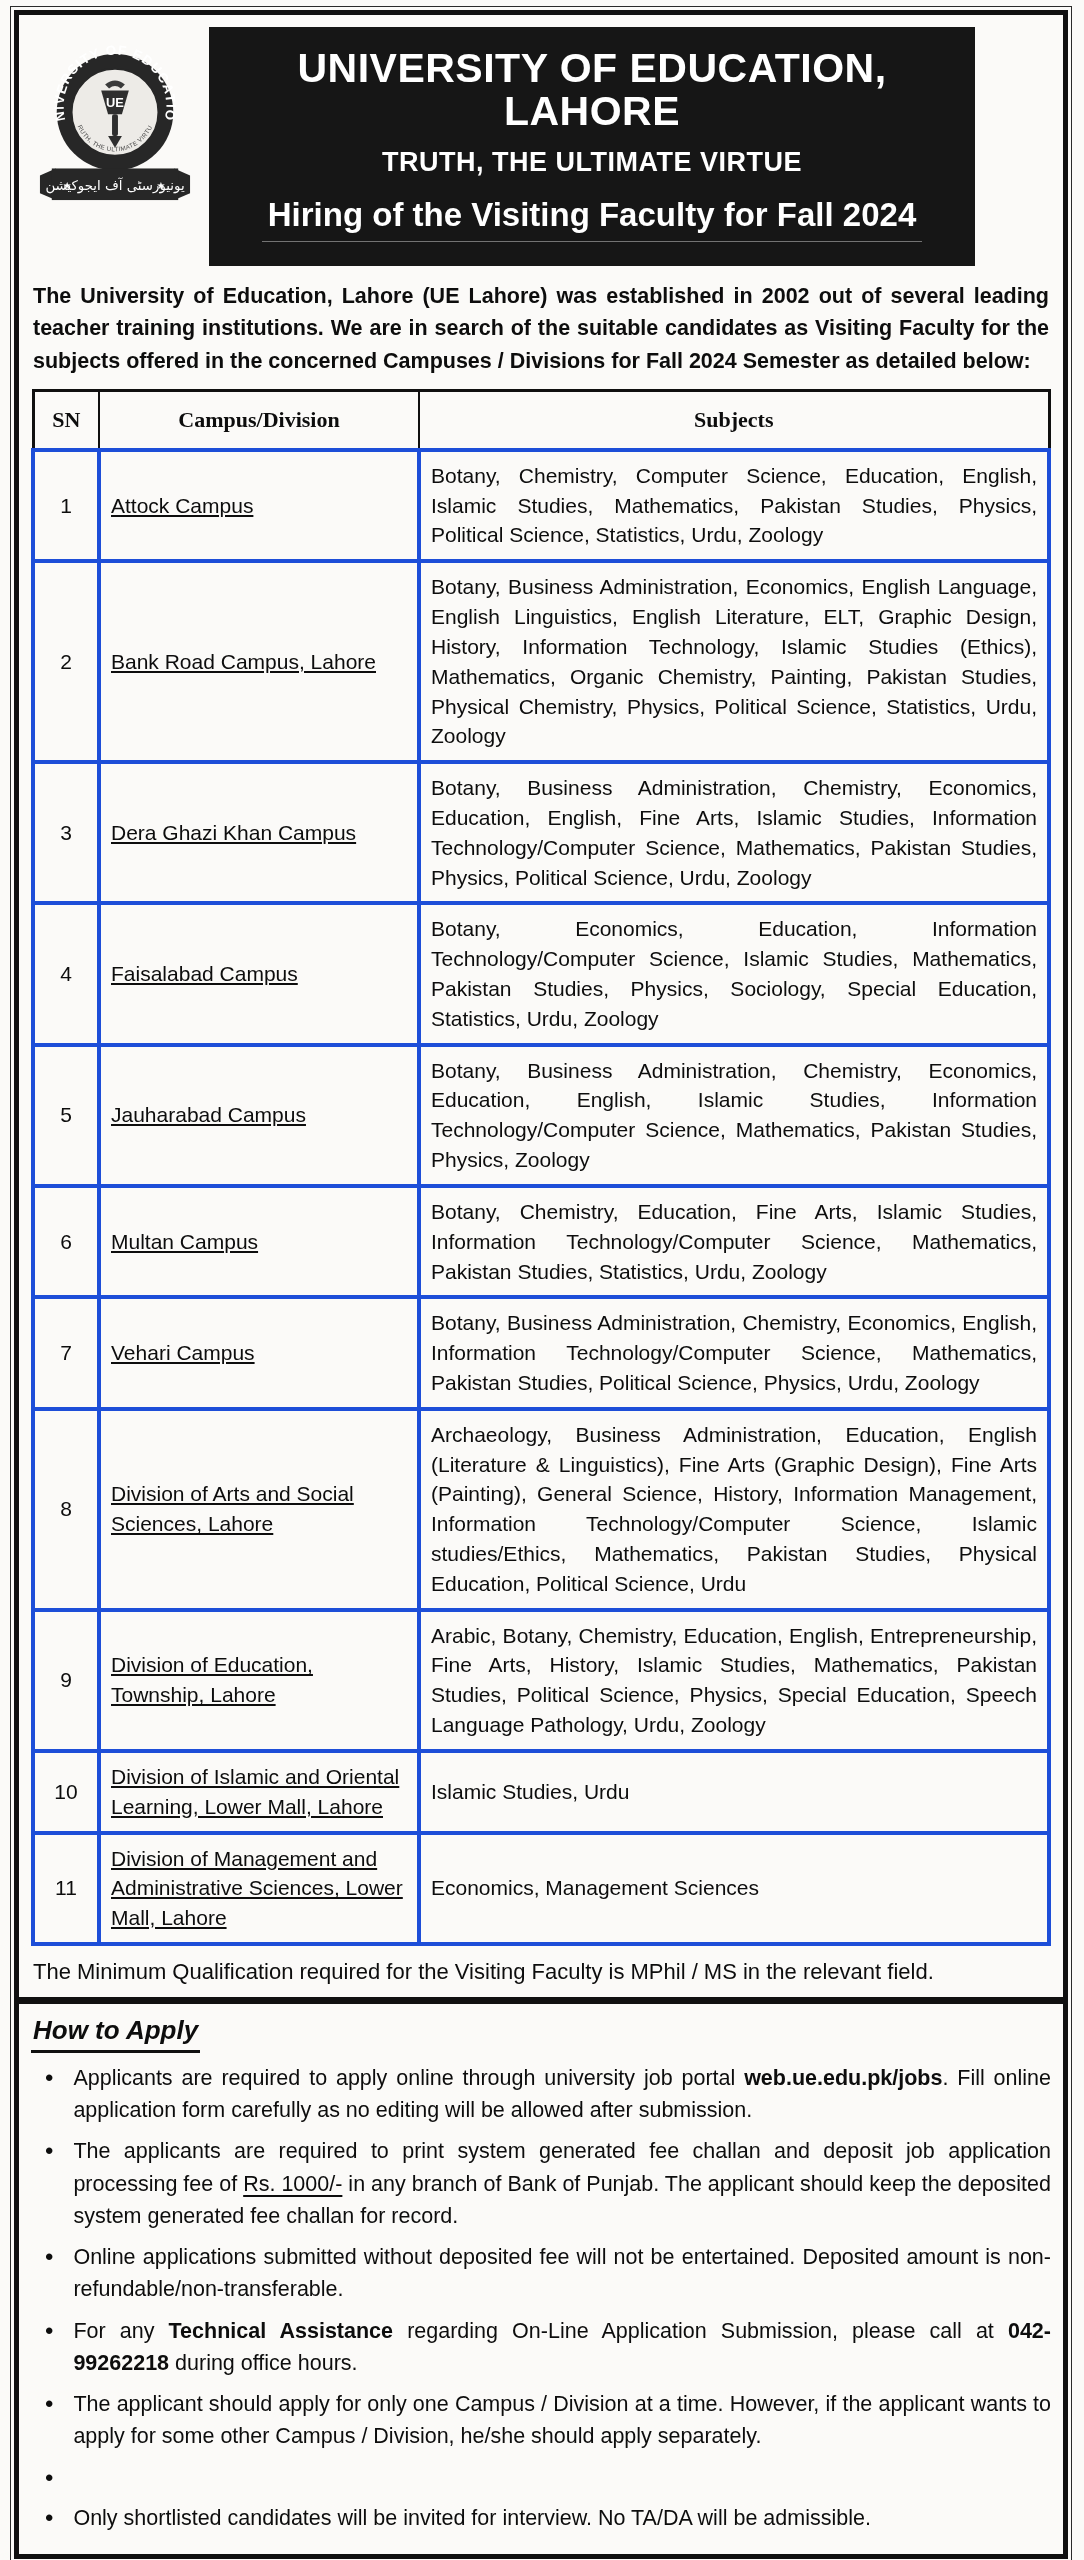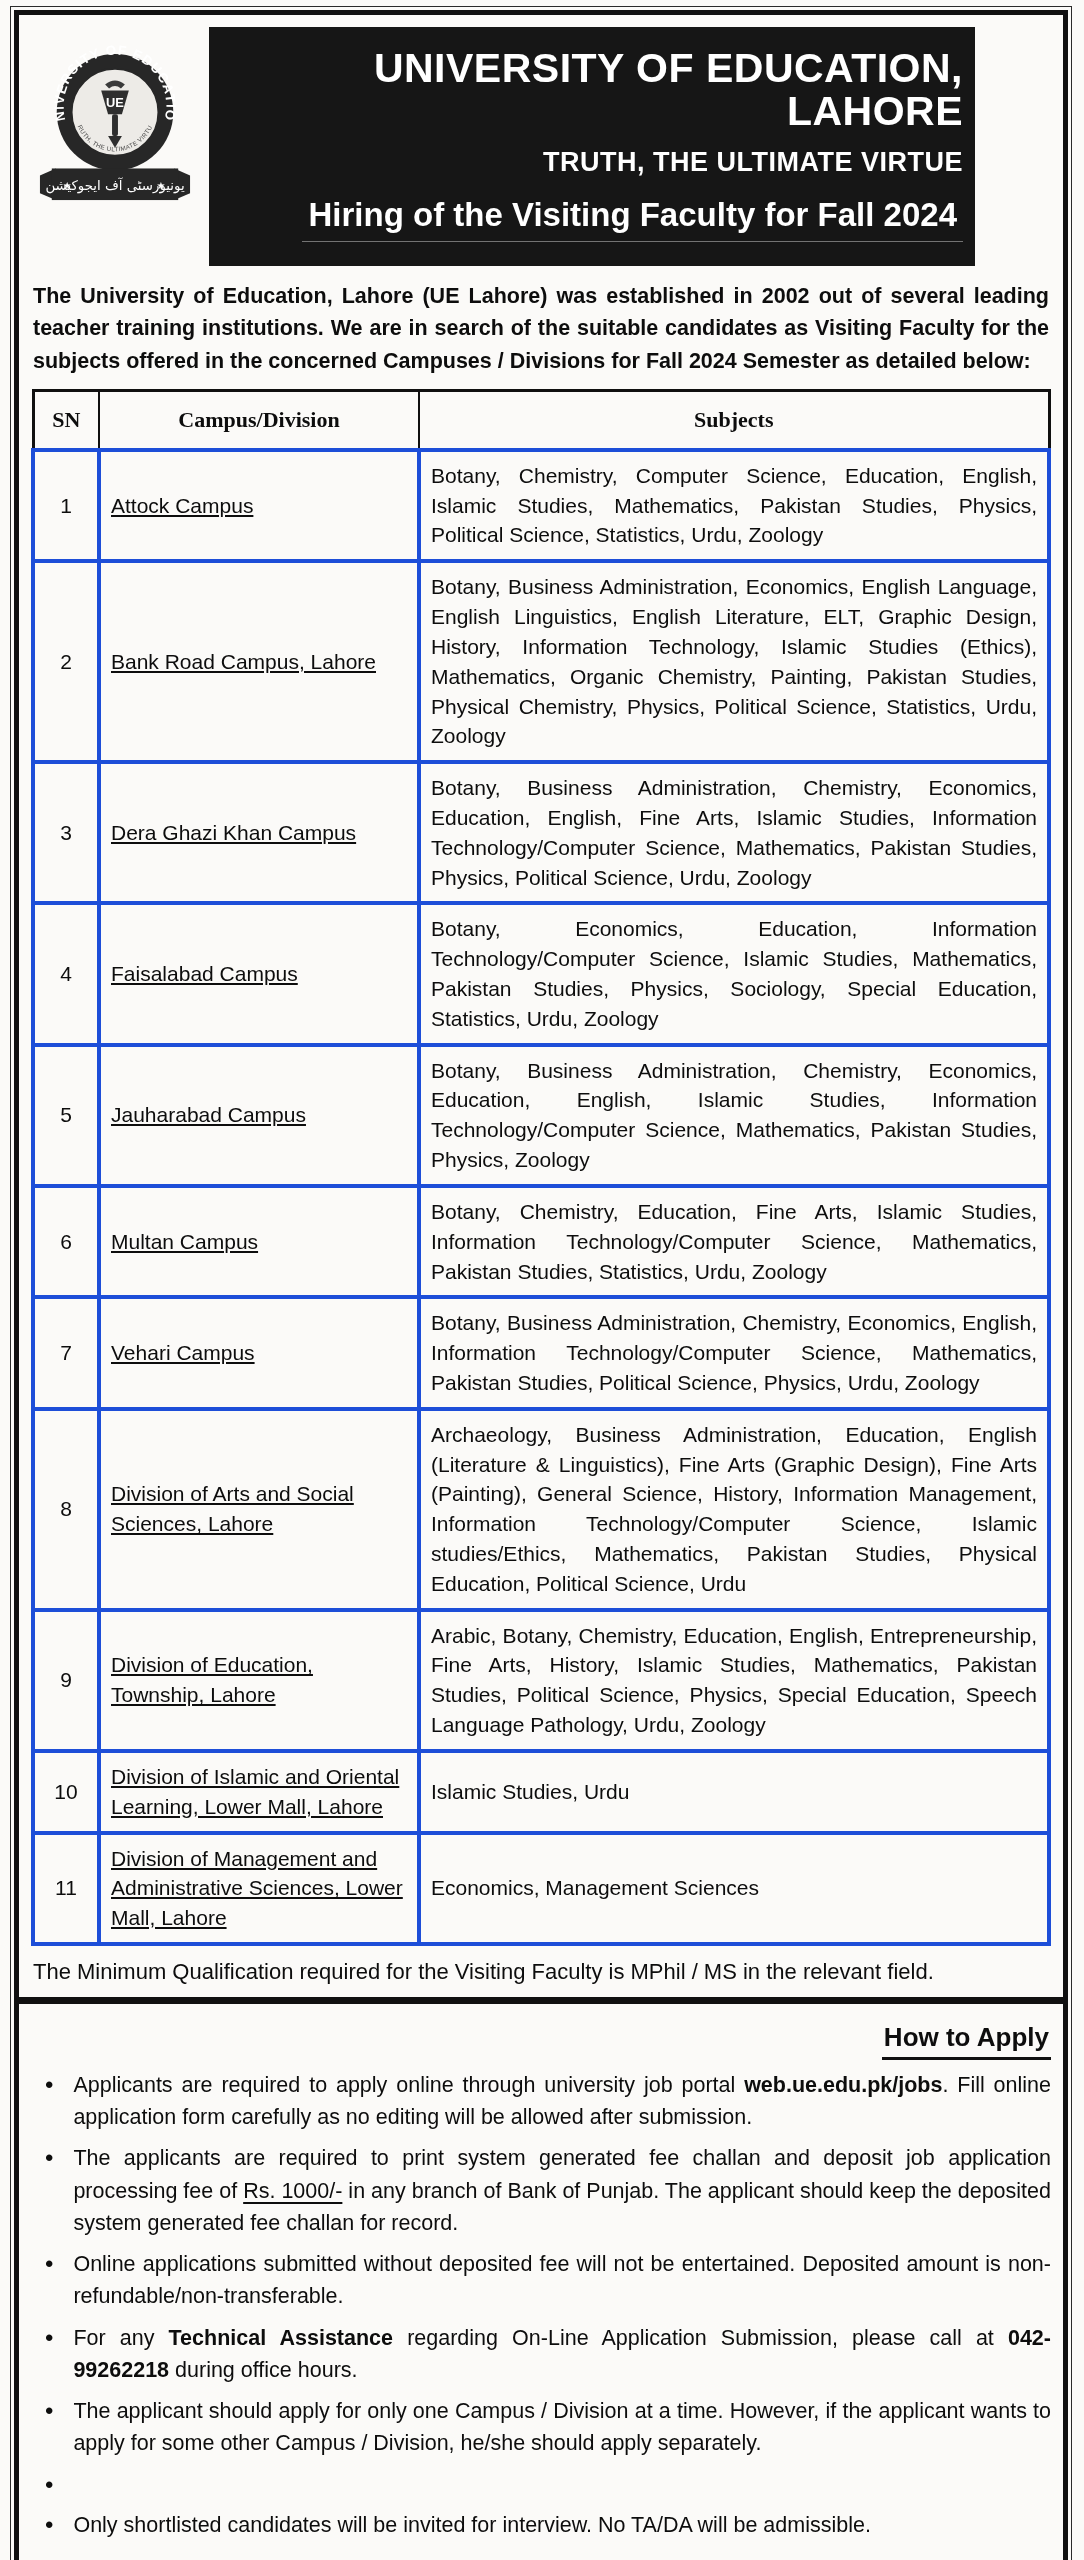--- a/index.html
+++ b/index.html
@@ -3,42 +3,42 @@
 <meta charset="utf-8">
 <style>
   html,body{margin:0;padding:0;background:#e9e7e2;}
   body{width:1084px;font-family:"Liberation Sans","DejaVu Sans",sans-serif;color:#0d0d0d;}
   .sheet{box-sizing:border-box;width:1084px;background:#fbfaf8;padding:10px 16px 12px 14px;}
   .ad{border:5px solid #101010;outline:1px solid #2b2b2b;outline-offset:3px;background:#fbfaf8;padding:0 12px 6px 12px;}
 
   
   .hdr{display:flex;align-items:flex-start;gap:10px;padding-top:12px;}
   .logo-wrap{width:168px;display:flex;justify-content:center;padding-top:14px;}
-  .hdr-box{width:742px;background:#161616;color:#fff;text-align:right;padding:20px 12px 24px;}
+  .hdr-box{width:742px;background:#161616;color:#fff;text-align:center;padding:20px 12px 24px;}
   .hdr-title{font-size:41px;font-weight:bold;letter-spacing:.5px;line-height:1.05;}
   .hdr-motto{font-size:27px;font-weight:bold;margin-top:14px;letter-spacing:.5px;}
   .hdr-sub{display:inline-block;font-size:33px;font-weight:bold;margin-top:18px;
            border-bottom:1px solid #737373;padding:0 6px 7px;}
 
   
   .intro{font-size:21.5px;font-weight:600;line-height:1.5;text-align:justify;margin:14px 2px 12px;}
 
   
   table.campus{width:100%;border-collapse:collapse;border:3px solid #101010;}
   table.campus th{border:2px solid #101010;border-bottom:3px solid #101010;
                   font-size:22px;font-weight:bold;padding:15px 6px;text-align:center;font-family:Liberation Serif, serif;}
   table.campus td{border:4px solid #1d4ed8;font-size:21px;vertical-align:middle;padding:9px 10px;line-height:1.42;}
   td.c-sn{width:42px;text-align:center;}
   td.c-campus{width:296px;line-height:1.5;text-decoration:underline;}
   td.c-subjects{text-align:justify;padding:9px 13px;}
 
   
   .qual{font-size:22px;font-weight:normal;margin:13px 2px 12px;}
   .rule{border:0;border-top:7px solid #101010;margin:0 -12px;}
-  .h2a-head{text-align:right;margin:18px 0 4px;}
+  .h2a-head{text-align:left;margin:11px 0 4px;font-style:italic;}
   .h2a-head span{display:inline-block;font-size:26px;font-weight:bold;border-bottom:3px solid #101010;padding:0 2px 4px;}
   ul.h2a{list-style:none;margin:6px 0 14px;padding:0;}
   ul.h2a li{display:flex;gap:20px;margin:9px 0;font-size:21.5px;line-height:1.5;}
   ul.h2a .dot{flex:0 0 auto;margin-left:14px;font-size:24px;line-height:1.3;}
   ul.h2a .btxt{text-align:justify;}
   .b{font-weight:bold;}
   .u{text-decoration:underline;text-decoration-thickness:2px;text-underline-offset:4px;}
 </style>
 </head>
 <body>

